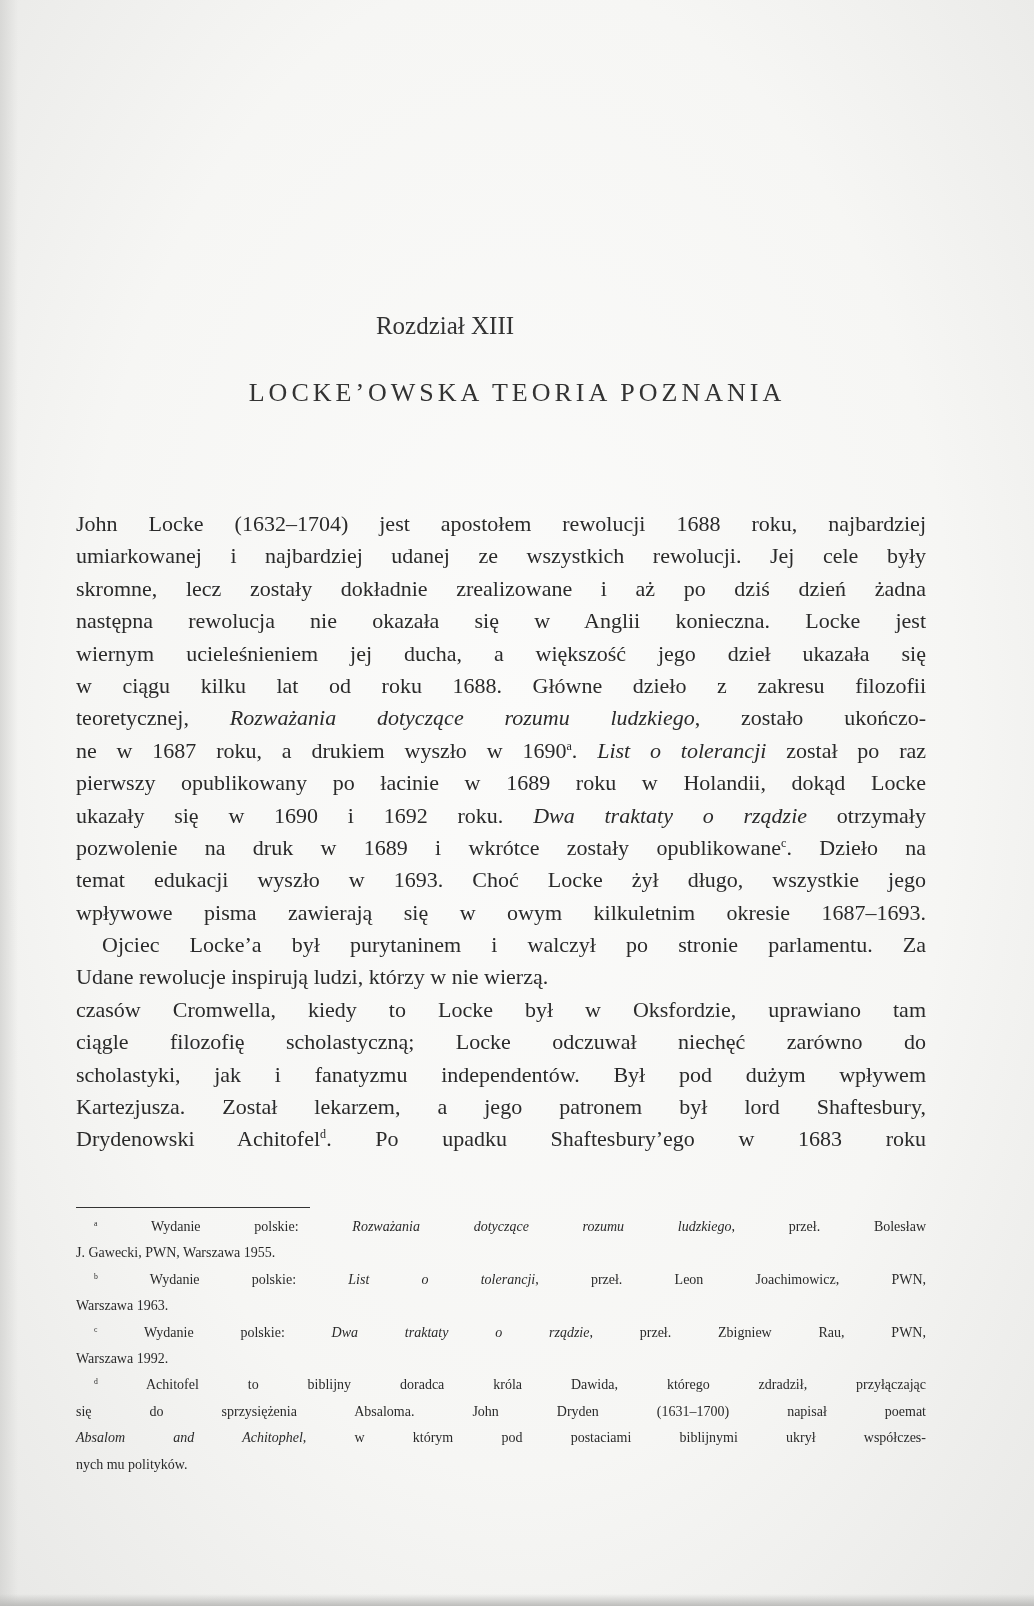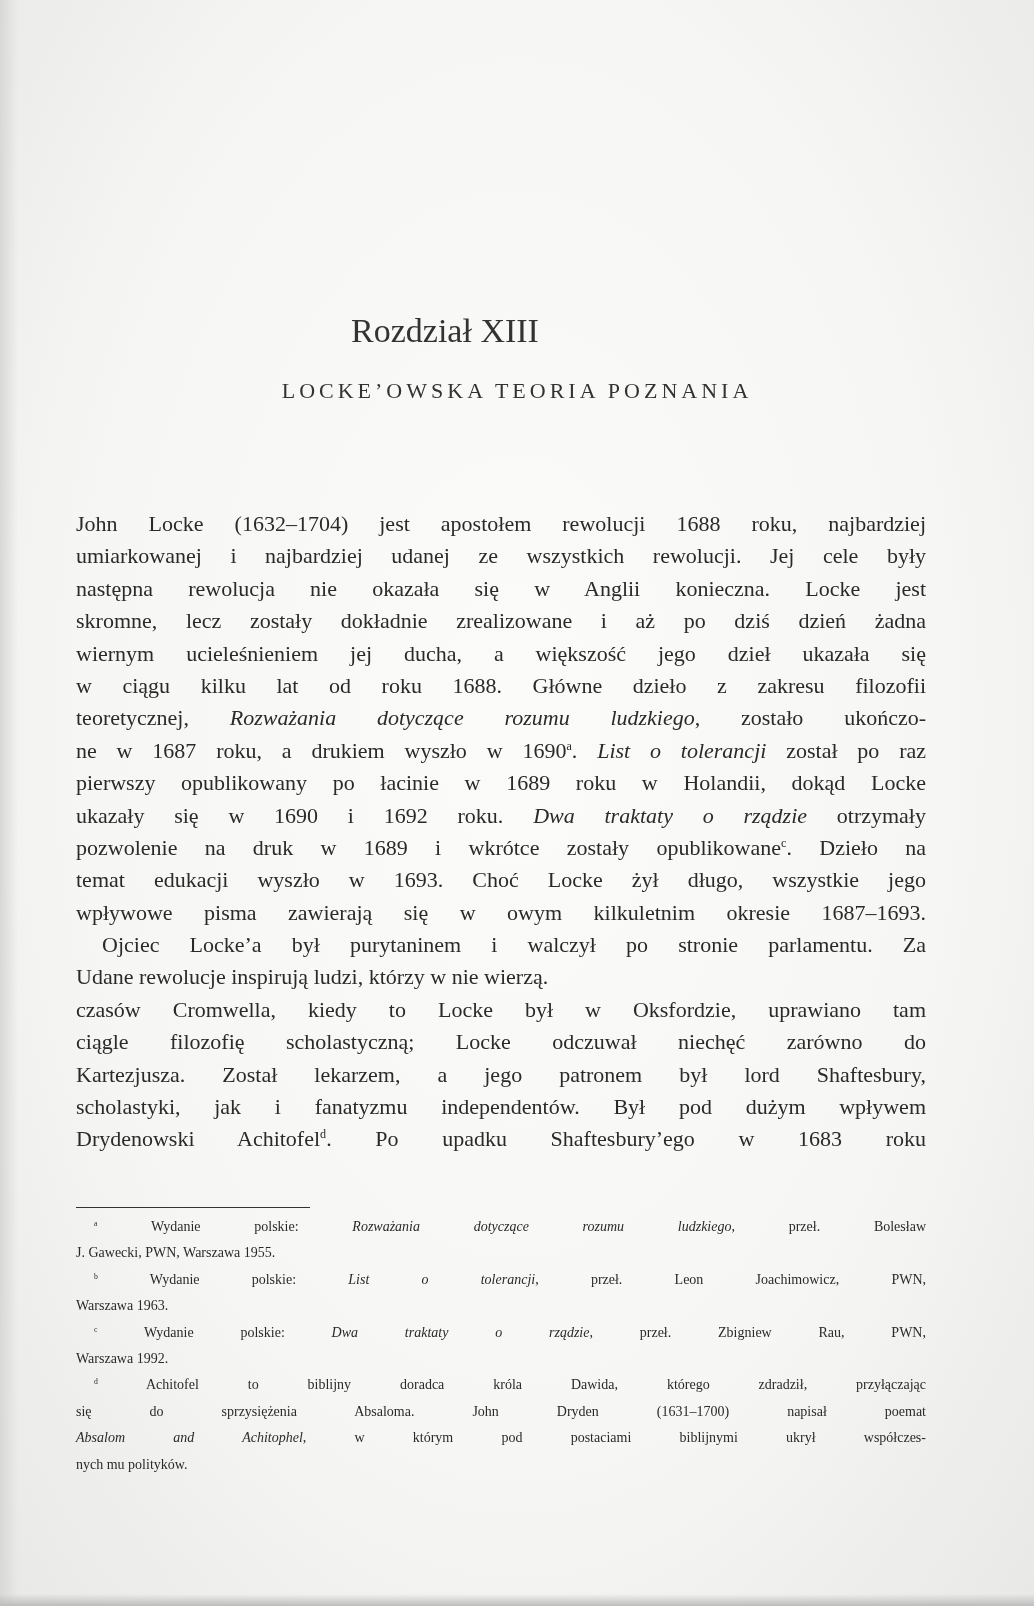--- a/index.html
+++ b/index.html
@@ -14,25 +14,25 @@
     position: absolute; left: 0; top: 0; width: 1034px; height: 1606px;
     background:
       radial-gradient(ellipse at 50% 45%, #fbfbfa 0%, #f6f6f4 60%, #e8e8e6 100%);
   }
   .edge-left { position:absolute; left:0; top:0; width:18px; height:1606px;
     background: linear-gradient(to right, #d8d8d6, rgba(240,240,238,0)); }
   .edge-bottom { position:absolute; left:0; bottom:0; width:1034px; height:12px;
     background: linear-gradient(to top, #bdbdbb, rgba(240,240,238,0)); }
   .chapter-label {
     position: absolute; top: 312px; left: 0; width: 890px; text-align: center;
-    font-size: 34px; color: #333;
+    font-size: 25px; color: #333;
   }
   .chapter-title {
     position: absolute; top: 378px; left: 0; width: 1034px; text-align: center;
-    font-size: 22px; letter-spacing: 4px; color: #333;
+    font-size: 26px; letter-spacing: 4px; color: #333;
   }
   .body-text {
     position: absolute; left: 76px; width: 850px; top: 508px;
     font-size: 22px; line-height: 32.4px;
   }
   .line {
     display: block; text-align: justify; text-align-last: justify;
     white-space: nowrap; height: 32.4px;
   }
   .line.last { text-align-last: left; }
@@ -57,37 +57,37 @@
 <div class="page">
   <div class="edge-left"></div>
   <div class="edge-bottom"></div>
 
   <div class="chapter-label">Rozdział XIII</div>
   <div class="chapter-title">LOCKE’OWSKA TEORIA POZNANIA</div>
 
   <div class="body-text">
     <span class="line">John Locke (1632–1704) jest apostołem rewolucji 1688 roku, najbardziej</span>
     <span class="line">umiarkowanej i najbardziej udanej ze wszystkich rewolucji. Jej cele były</span>
+    <span class="line">skromne, lecz zostały dokładnie zrealizowane i aż po dziś dzień żadna</span>
     <span class="line">następna rewolucja nie okazała się w Anglii konieczna. Locke jest</span>
-    <span class="line">skromne, lecz zostały dokładnie zrealizowane i aż po dziś dzień żadna</span>
     <span class="line">wiernym ucieleśnieniem jej ducha, a większość jego dzieł ukazała się</span>
     <span class="line">w ciągu kilku lat od roku 1688. Główne dzieło z zakresu filozofii</span>
     <span class="line"><span>teoretycznej, </span><i>Rozważania dotyczące rozumu ludzkiego</i><span>, zostało ukończo-</span></span>
     <span class="line"><span>ne w 1687 roku, a drukiem wyszło w 1690</span><sup>a</sup><span>. </span><i>List o tolerancji</i><span> został po raz</span></span>
     <span class="line">pierwszy opublikowany po łacinie w 1689 roku w Holandii, dokąd Locke</span>
     <span class="line"><span>ukazały się w 1690 i 1692 roku. </span><i>Dwa traktaty o rządzie</i><span> otrzymały</span></span>
     <span class="line"><span>pozwolenie na druk w 1689 i wkrótce zostały opublikowane</span><sup>c</sup><span>. Dzieło na</span></span>
     <span class="line">temat edukacji wyszło w 1693. Choć Locke żył długo, wszystkie jego</span>
     <span class="line">wpływowe pisma zawierają się w owym kilkuletnim okresie 1687–1693.</span>
     <span class="line indent">Ojciec Locke’a był purytaninem i walczył po stronie parlamentu. Za</span>
     <span class="line last">Udane rewolucje inspirują ludzi, którzy w nie wierzą.</span>
     <span class="line">czasów Cromwella, kiedy to Locke był w Oksfordzie, uprawiano tam</span>
     <span class="line">ciągle filozofię scholastyczną; Locke odczuwał niechęć zarówno do</span>
+    <span class="line">scholastyki, jak i fanatyzmu independentów. Był pod dużym wpływem</span>
     <span class="line">Kartezjusza. Został lekarzem, a jego patronem był lord Shaftesbury,</span>
-    <span class="line">scholastyki, jak i fanatyzmu independentów. Był pod dużym wpływem</span>
     <span class="line"><span>Drydenowski Achitofel</span><sup>d</sup><span>. Po upadku Shaftesbury’ego w 1683 roku</span></span>
   </div>
 
   <div class="footnote-rule"></div>
 
   <div class="footnotes">
     <span class="line fn-first"><sup>a</sup><span> Wydanie polskie: </span><i>Rozważania dotyczące rozumu ludzkiego</i><span>, przeł. Bolesław</span></span>
     <span class="line last">J. Gawecki, PWN, Warszawa 1955.</span>
 
     <span class="line fn-first"><sup>b</sup><span> Wydanie polskie: </span><i>List o tolerancji</i><span>, przeł. Leon Joachimowicz, PWN,</span></span>

